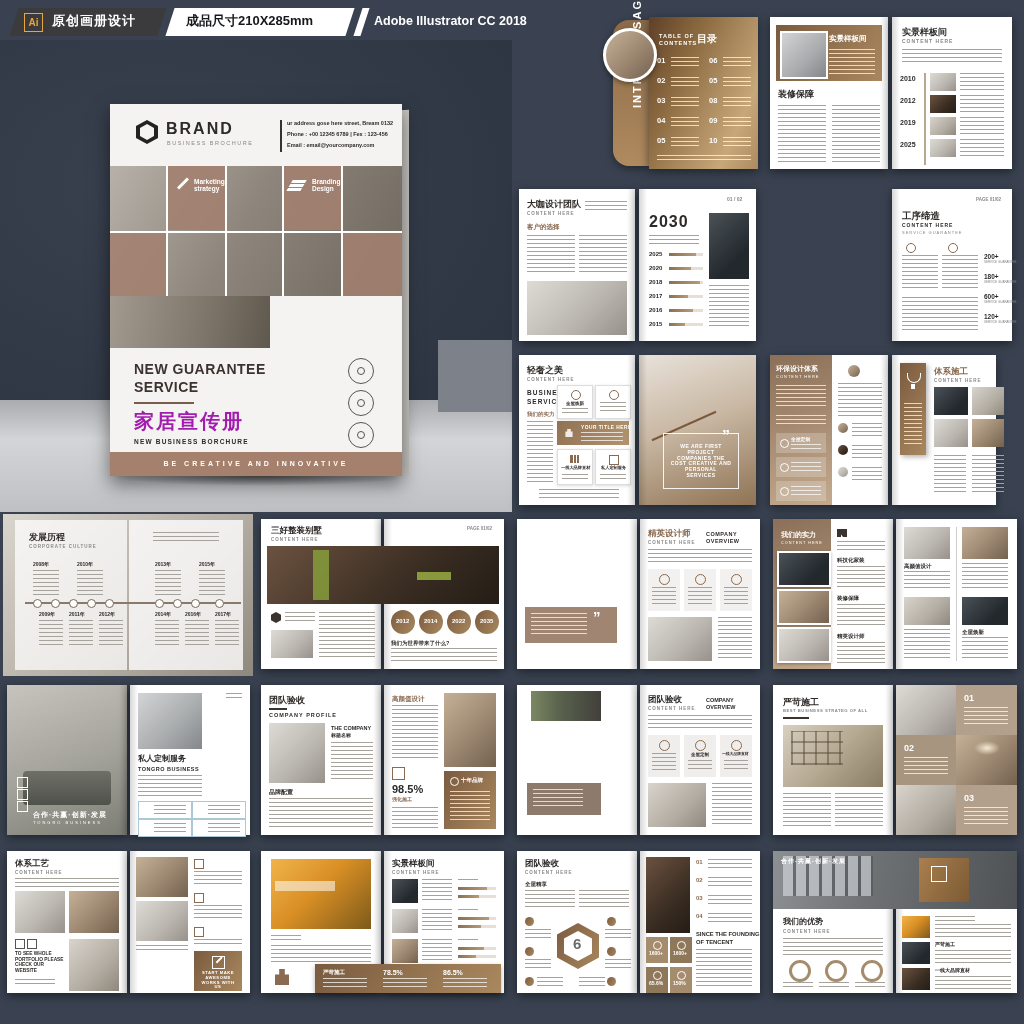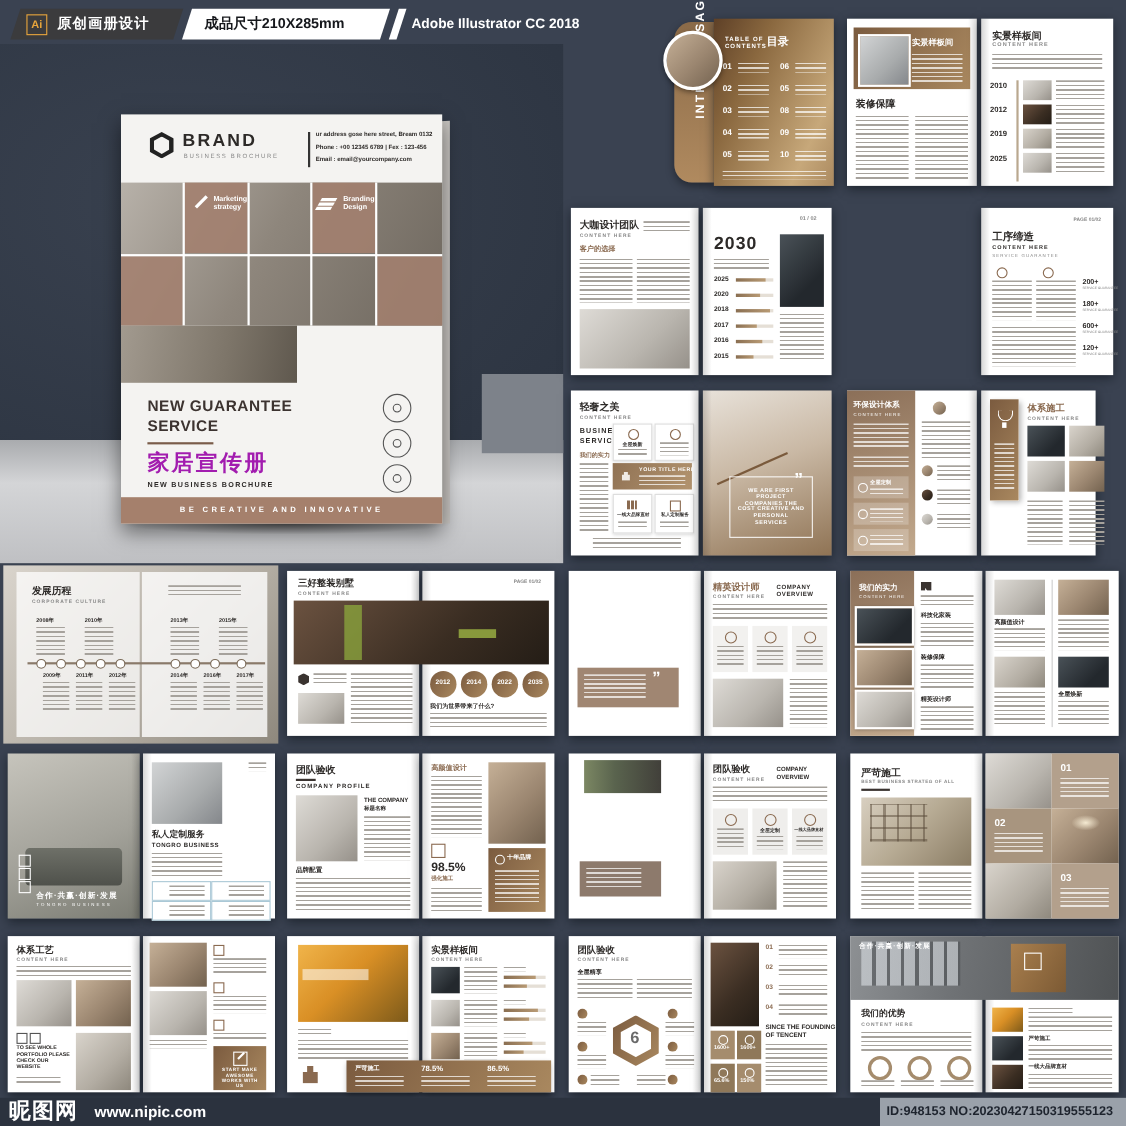--- a/index.html
+++ b/index.html
@@ -773,21 +773,14 @@
       <i class="gk" style="left:166px;top:70px;width:40px;height:5px"></i>
       <i class="gk" style="left:166px;top:78px;width:76px;height:14px"></i>
     <i class="ph p-dark" style="left:133px;top:96px;width:28px;height:22px"></i>
       <span class="t b d" style="left:166px;top:96px;font-size:5px">严苛施工</span>
       <i class="gk" style="left:166px;top:104px;width:76px;height:14px"></i>
     <i class="ph p-loft" style="left:133px;top:122px;width:28px;height:22px"></i>
       <span class="t b d" style="left:166px;top:122px;font-size:5px">一线大品牌直材</span>
       <i class="gk" style="left:166px;top:130px;width:76px;height:14px"></i>
   </div>
 
-  <div style="position:absolute;left:0;top:998px;width:1024px;height:26px;background:#2b323e">
-    <span class="t b w" style="left:8px;top:1px;font-size:20px;letter-spacing:1px">昵图网</span>
-    <span class="t b w" style="left:86px;top:5px;font-size:14px">www.nipic.com</span>
-    <div style="position:absolute;left:800px;top:0;width:224px;height:26px;background:#9aa1aa">
-      <span class="t b" style="left:6px;top:7px;font-size:11.5px;color:#1e242e">ID:948153 NO:20230427150319555123</span>
-    </div>
-  </div>
 
 </div>
 
 </body></html>

